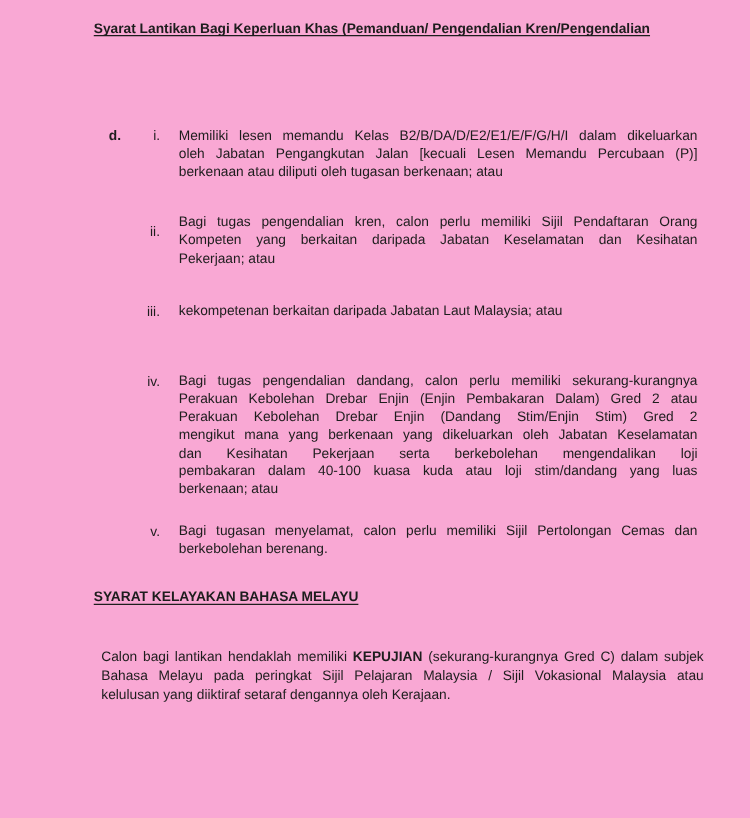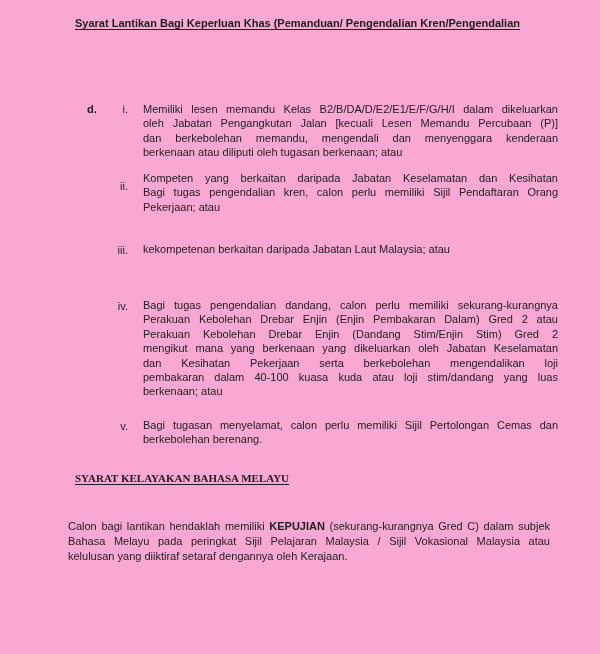--- a/index.html
+++ b/index.html
@@ -59,26 +59,25 @@
   .ln.jl { text-align-last: justify; }
   
   .heading {
     position: absolute;
     left: 75px;
     top: 471px;
     font-weight: bold;
     font-size: 11px;
     line-height: 15px;
     white-space: nowrap;
-    font-family: Liberation Serif, serif;
   }
   
   .para {
     position: absolute;
-    left: 68px;
+    left: 81px;
     top: 519px;
     width: 482px;
     font-size: 11px;
     line-height: 15px;
   }
   .b { font-weight: bold; }
 </style>
 </head>
 <body>
 
@@ -87,30 +86,29 @@
   <div class="title">
     <div class="tline"><span class="u">Syarat Lantikan Bagi Keperluan Khas (Pemanduan/ Pengendalian Kren/Pengendalian</span></div>
   </div>
 
   <div class="item" style="top:102px">
     <div class="dcol">d.</div>
     <div class="ncol">i.</div>
     <div class="tcol">
       <div class="ln jl">Memiliki lesen memandu Kelas B2/B/DA/D/E2/E1/E/F/G/H/I dalam dikeluarkan</div>
       <div class="ln jl">oleh Jabatan Pengangkutan Jalan [kecuali Lesen Memandu Percubaan (P)]</div>
-      <div class="ln jl">dan berkebolehan memandu, mengendali dan menyenggara kenderaan</div>
       <div class="ln">berkenaan atau diliputi oleh tugasan berkenaan; atau</div>
     </div>
   </div>
 
   <div class="item no-d" style="top:171px">
     <div class="ncol off8">ii.</div>
     <div class="tcol">
+      <div class="ln jl">Bagi tugas pengendalian kren, calon perlu memiliki Sijil Pendaftaran Orang</div>
       <div class="ln jl">Kompeten yang berkaitan daripada Jabatan Keselamatan dan Kesihatan</div>
-      <div class="ln jl">Bagi tugas pengendalian kren, calon perlu memiliki Sijil Pendaftaran Orang</div>
       <div class="ln">Pekerjaan; atau</div>
     </div>
   </div>
 
   <div class="item no-d" style="top:242px">
     <div class="ncol off1">iii.</div>
     <div class="tcol">
       <div class="ln">kekompetenan berkaitan daripada Jabatan Laut Malaysia; atau</div>
     </div>
   </div>

